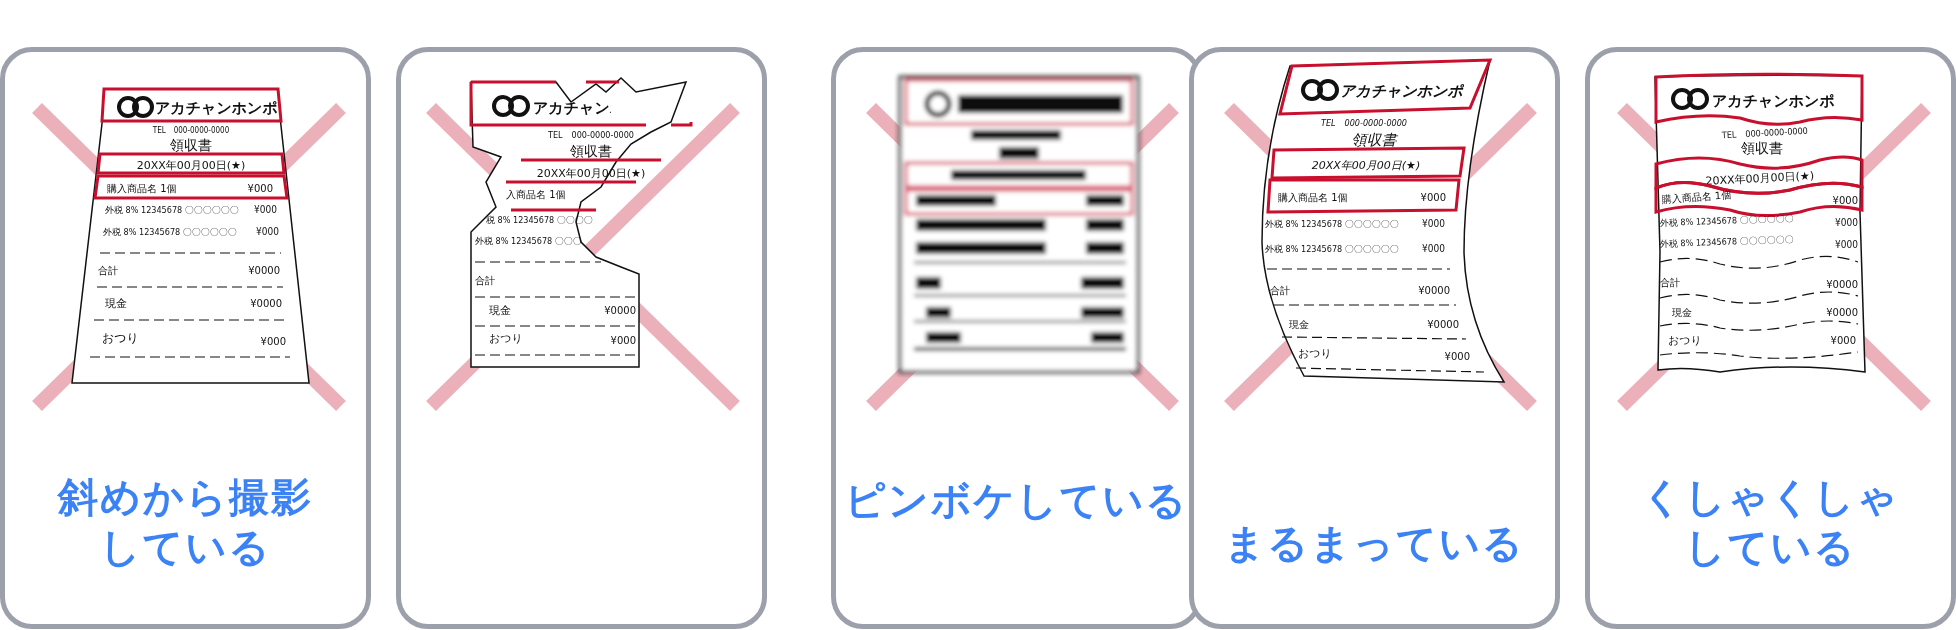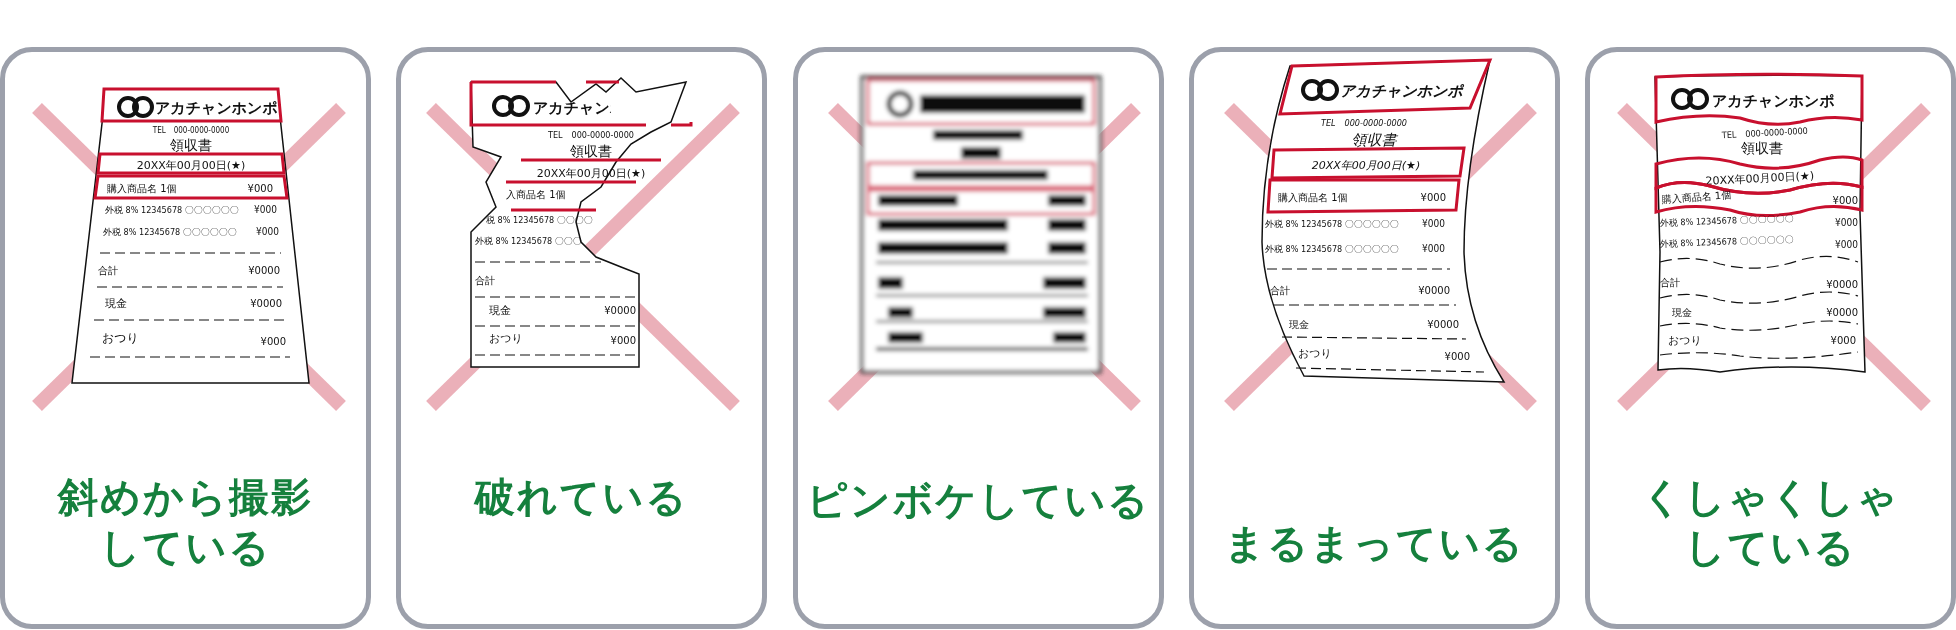--- a/index.html
+++ b/index.html
@@ -6,21 +6,21 @@
   html, body { width: 1956px; height: 630px; background: #ffffff; overflow: hidden; }
   body { position: relative; font-family: "DejaVu Sans", sans-serif; }
   .card {
     position: absolute; top: 47px; width: 371px; height: 582px;
     border: 5px solid #9ca0ab; border-radius: 32px; background: #ffffff;
     overflow: hidden;
   }
   .card svg.art { position: absolute; left: 0; top: 0; }
   .label {
     position: absolute; left: 0; right: 0; top: 420px;
-    text-align: center; color: #15803d; font-weight: bold;
+    text-align: center; color: #3b82f6; font-weight: bold;
     font-size: 40px; line-height: 50px; letter-spacing: 2px;
   }
   .label span { display: block; }
   .rt { font-family: "DejaVu Sans", sans-serif; fill: #111; }
   .rtc { font-family: "DejaVu Sans Condensed", "DejaVu Sans", sans-serif; fill: #111; }
 </style>
 </head>
 <body>
 
 <div class="card" style="left:0px;">
@@ -98,25 +98,24 @@
       <line x1="74" y1="245" x2="235" y2="245" stroke="#111" stroke-width="1.2" stroke-dasharray="10,5"></line>
       <text class="rt" x="88" y="262" font-size="11">現金</text>
       <text class="rt" x="235" y="262" font-size="10" text-anchor="end">¥0000</text>
       <line x1="74" y1="274" x2="235" y2="274" stroke="#111" stroke-width="1.2" stroke-dasharray="10,5"></line>
       <text class="rt" x="88" y="290" font-size="11">おつり</text>
       <text class="rt" x="235" y="292" font-size="10" text-anchor="end">¥000</text>
       <line x1="74" y1="303" x2="235" y2="303" stroke="#111" stroke-width="1.2" stroke-dasharray="10,5"></line>
     </g>
   </svg>
   <div class="label">
-    <span>破れている</span>
-  </div>
-</div>
-
-<div class="card" style="left:793px;">
+  </div>
+</div>
+
+<div class="card" style="left:831px;">
   <svg class="art" width="371" height="420" viewBox="0 0 371 420">
     <defs>
         <filter id="blur">
           <feGaussianBlur stdDeviation="2.2"></feGaussianBlur>
         </filter>
       </defs>
     <g stroke="#ebb0b9" stroke-width="14">
       <line x1="35" y1="56" x2="338" y2="354"></line>
       <line x1="338" y1="56" x2="35" y2="354"></line>
     </g>

